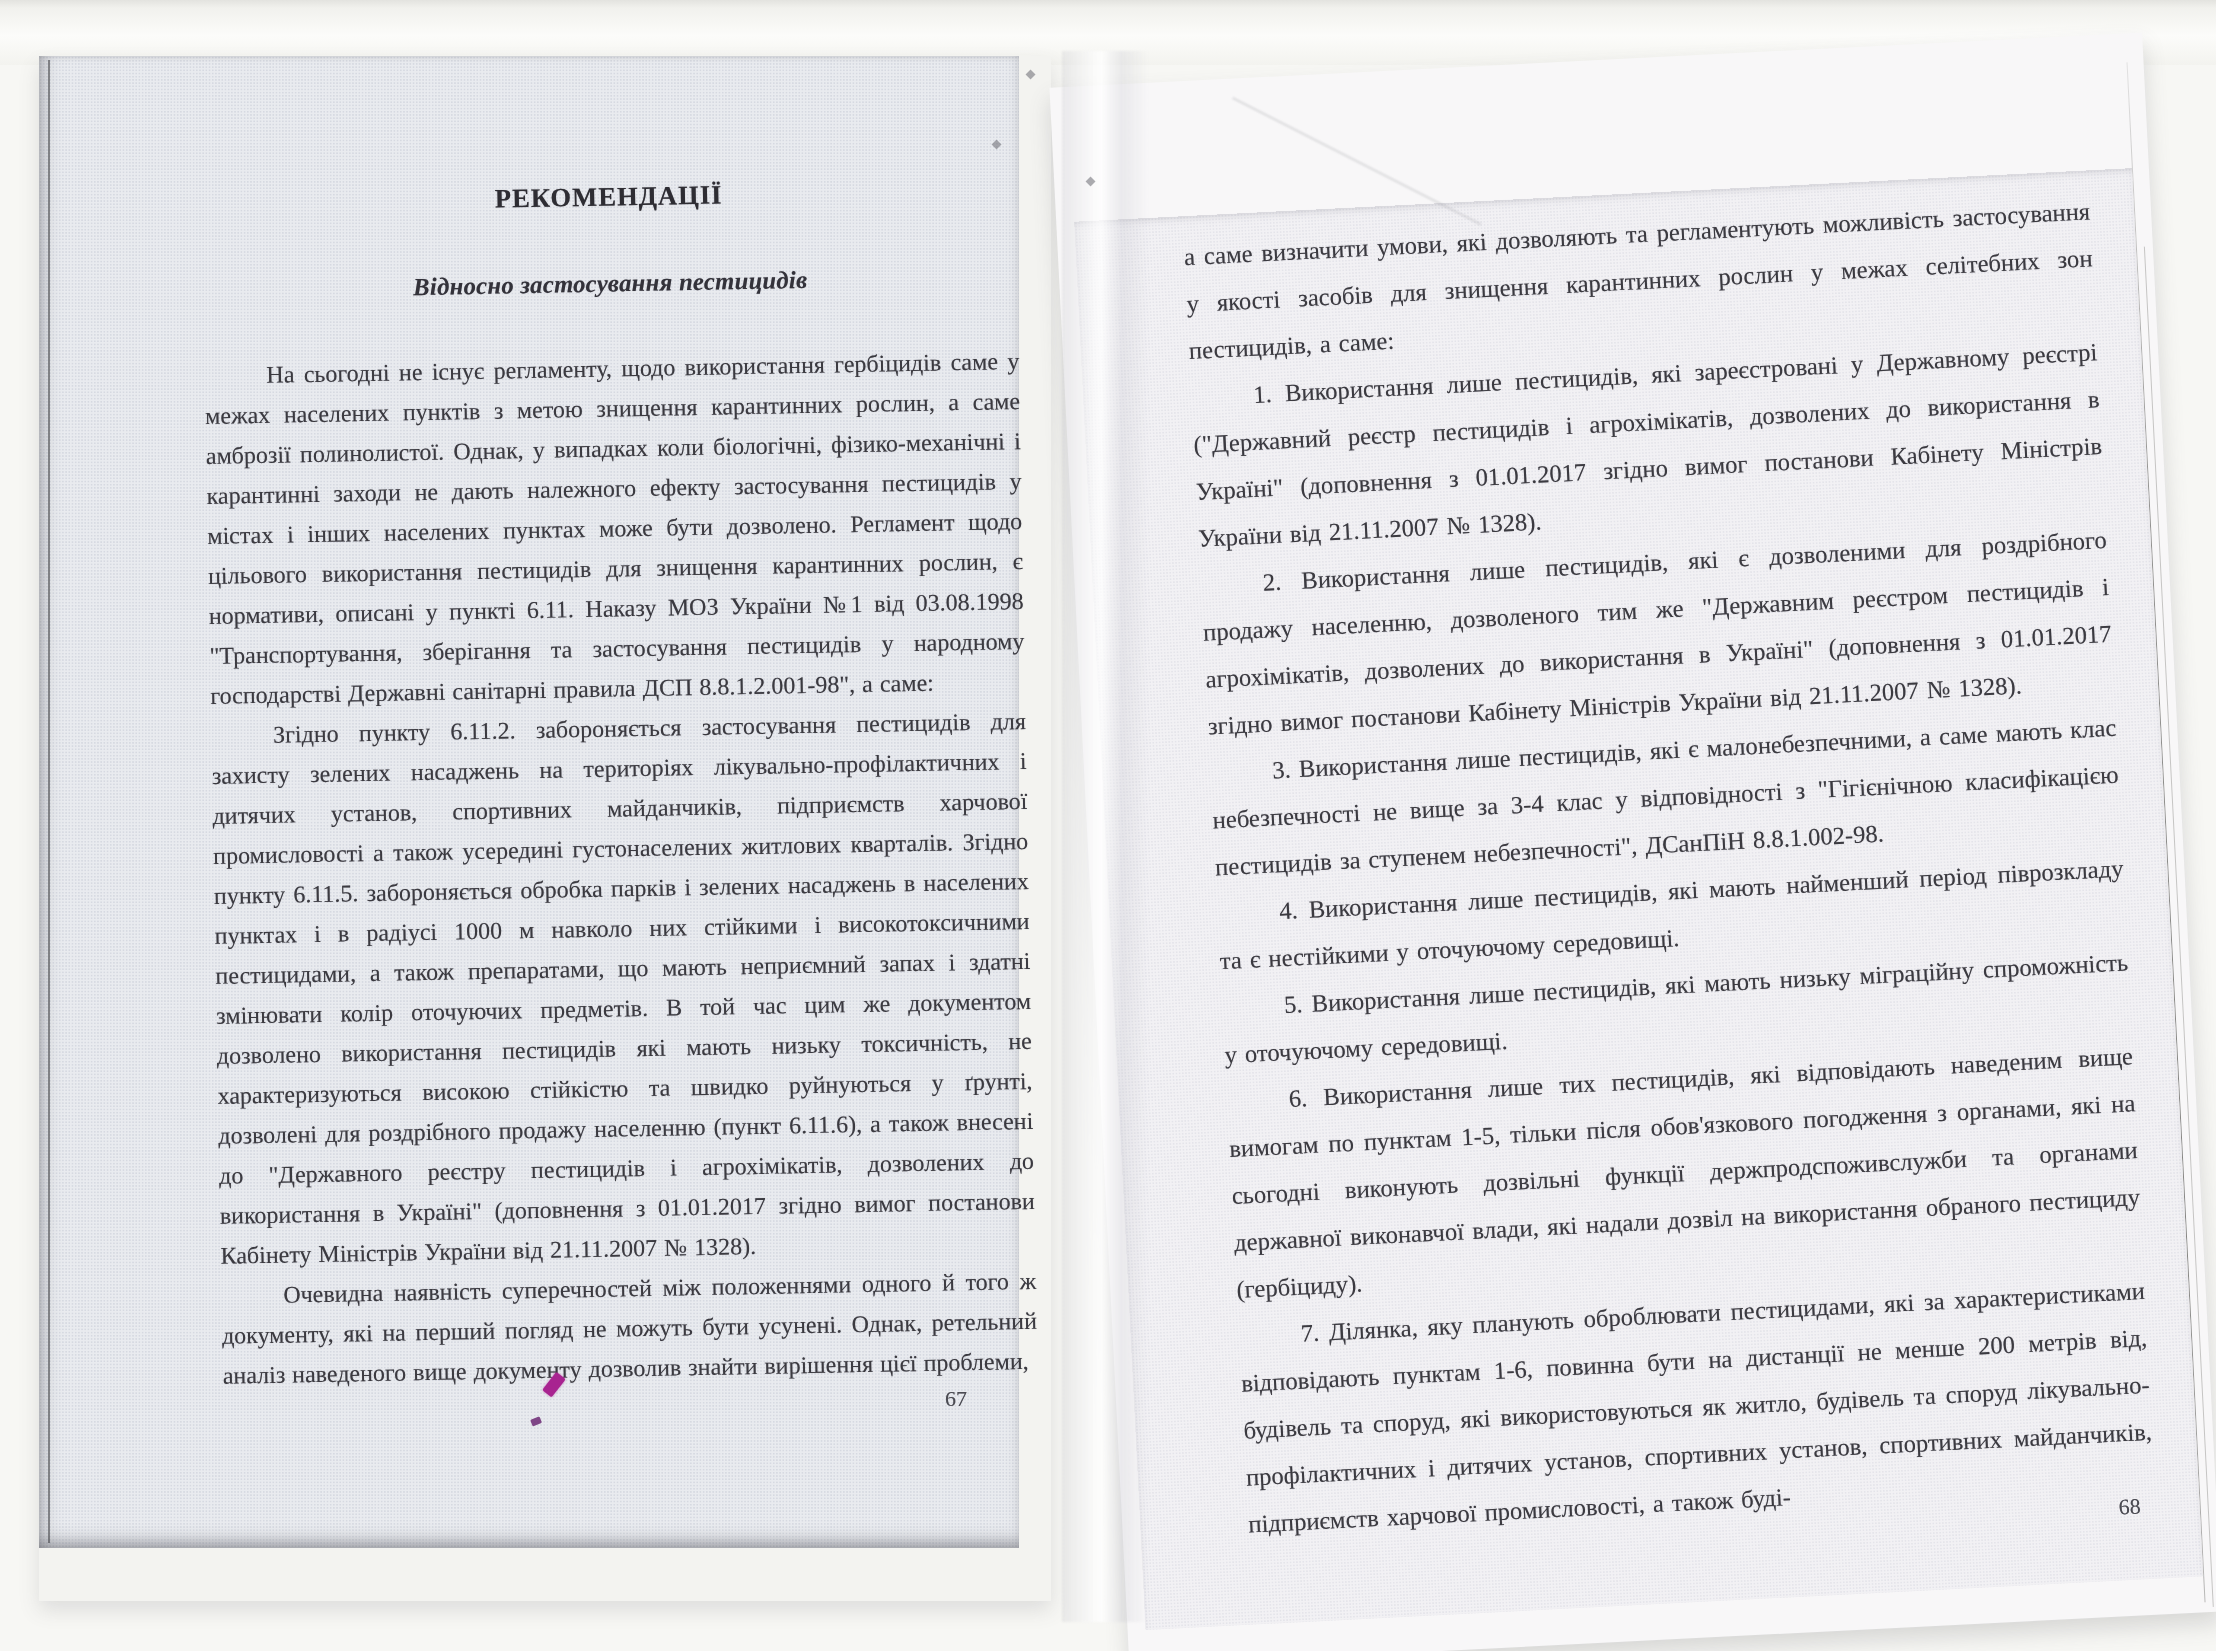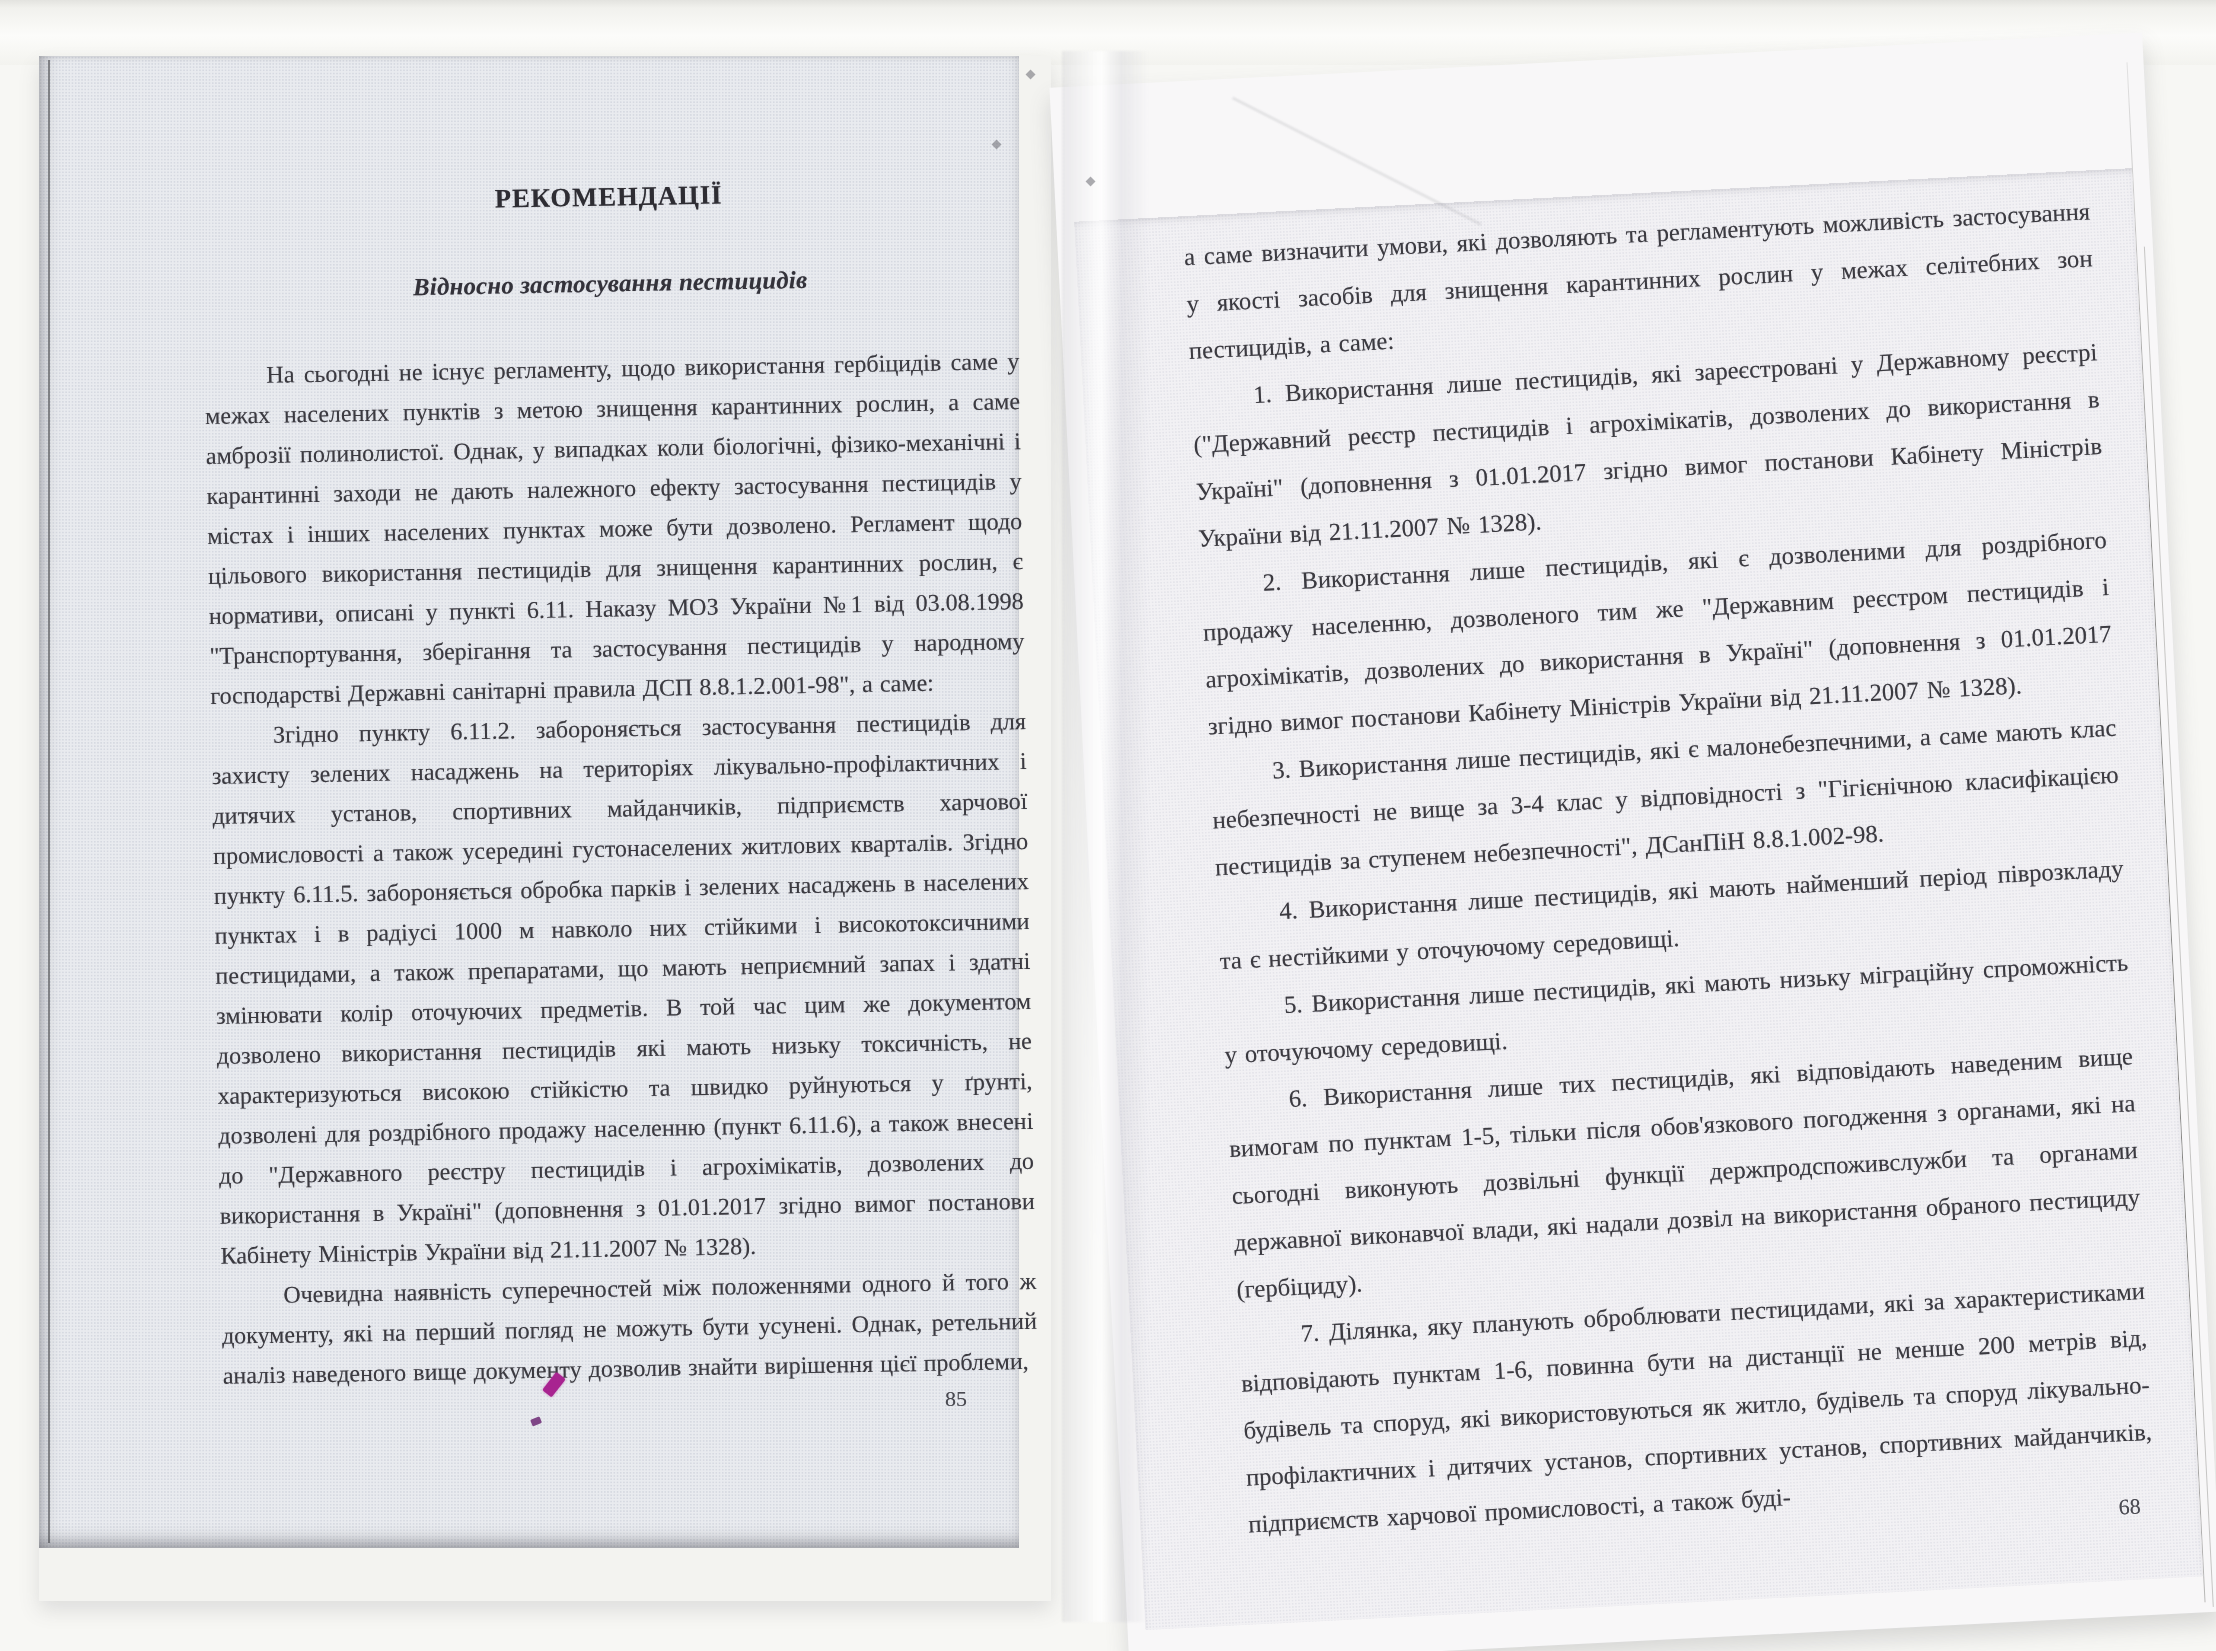--- a/index.html
+++ b/index.html
@@ -124,21 +124,21 @@
 
   <div class="page-left">
     <div class="copy-left"></div>
     <div class="left-content">
       <h1 class="title">РЕКОМЕНДАЦІЇ</h1>
       <h2 class="subtitle">Відносно застосування пестицидів</h2>
       <p class="para">На сьогодні не існує регламенту, щодо використання гербіцидів саме у межах населених пунктів з метою знищення карантинних рослин, а саме амброзії полинолистої. Однак, у випадках коли біологічні, фізико-механічні і карантинні заходи не дають належного ефекту застосування пестицидів у містах і інших населених пунктах може бути дозволено. Регламент щодо цільового використання пестицидів для знищення карантинних рослин, є нормативи, описані у пункті 6.11. Наказу МОЗ України №1 від 03.08.1998 "Транспортування, зберігання та застосування пестицидів у народному господарстві Державні санітарні правила ДСП 8.8.1.2.001-98", а саме:</p>
       <p class="para">Згідно пункту 6.11.2. забороняється застосування пестицидів для захисту зелених насаджень на територіях лікувально-профілактичних і дитячих установ, спортивних майданчиків, підприємств харчової промисловості а також усередині густонаселених житлових кварталів. Згідно пункту 6.11.5. забороняється обробка парків і зелених насаджень в населених пунктах і в радіусі 1000 м навколо них стійкими і високотоксичними пестицидами, а також препаратами, що мають неприємний запах і здатні змінювати колір оточуючих предметів. В той час цим же документом дозволено використання пестицидів які мають низьку токсичність, не характеризуються високою стійкістю та швидко руйнуються у ґрунті, дозволені для роздрібного продажу населенню (пункт 6.11.6), а також внесені до "Державного реєстру пестицидів і агрохімікатів, дозволених до використання в Україні" (доповнення з 01.01.2017 згідно вимог постанови Кабінету Міністрів України від 21.11.2007 № 1328).</p>
       <p class="para">Очевидна наявність суперечностей між положеннями одного й того ж документу, які на перший погляд не можуть бути усунені. Однак, ретельний аналіз наведеного вище документу дозволив знайти вирішення цієї проблеми,</p>
     </div>
-    <div class="pageno pageno-left">85</div>
+    <div class="pageno pageno-left">67</div>
   </div>
 
   <div class="page-right">
     <div class="copy-right"></div>
     <div class="right-content">
       <p class="rp">а саме визначити умови, які дозволяють та регламентують можливість застосування у якості засобів для знищення карантинних рослин у межах селітебних зон пестицидів, а саме:</p>
       <p class="rp indent">1. Використання лише пестицидів, які зареєстровані у Державному реєстрі ("Державний реєстр пестицидів і агрохімікатів, дозволених до використання в Україні" (доповнення з 01.01.2017 згідно вимог постанови Кабінету Міністрів України від 21.11.2007 № 1328).</p>
       <p class="rp indent">2. Використання лише пестицидів, які є дозволеними для роздрібного продажу населенню, дозволеного тим же "Державним реєстром пестицидів і агрохімікатів, дозволених до використання в Україні" (доповнення з 01.01.2017 згідно вимог постанови Кабінету Міністрів України від 21.11.2007 № 1328).</p>
       <p class="rp indent">3. Використання лише пестицидів, які є малонебезпечними, а саме мають клас небезпечності не вище за 3-4 клас у відповідності з "Гігієнічною класифікацією пестицидів за ступенем небезпечності", ДСанПіН 8.8.1.002-98.</p>
       <p class="rp indent">4. Використання лише пестицидів, які мають найменший період піврозкладу та є нестійкими у оточуючому середовищі.</p>

